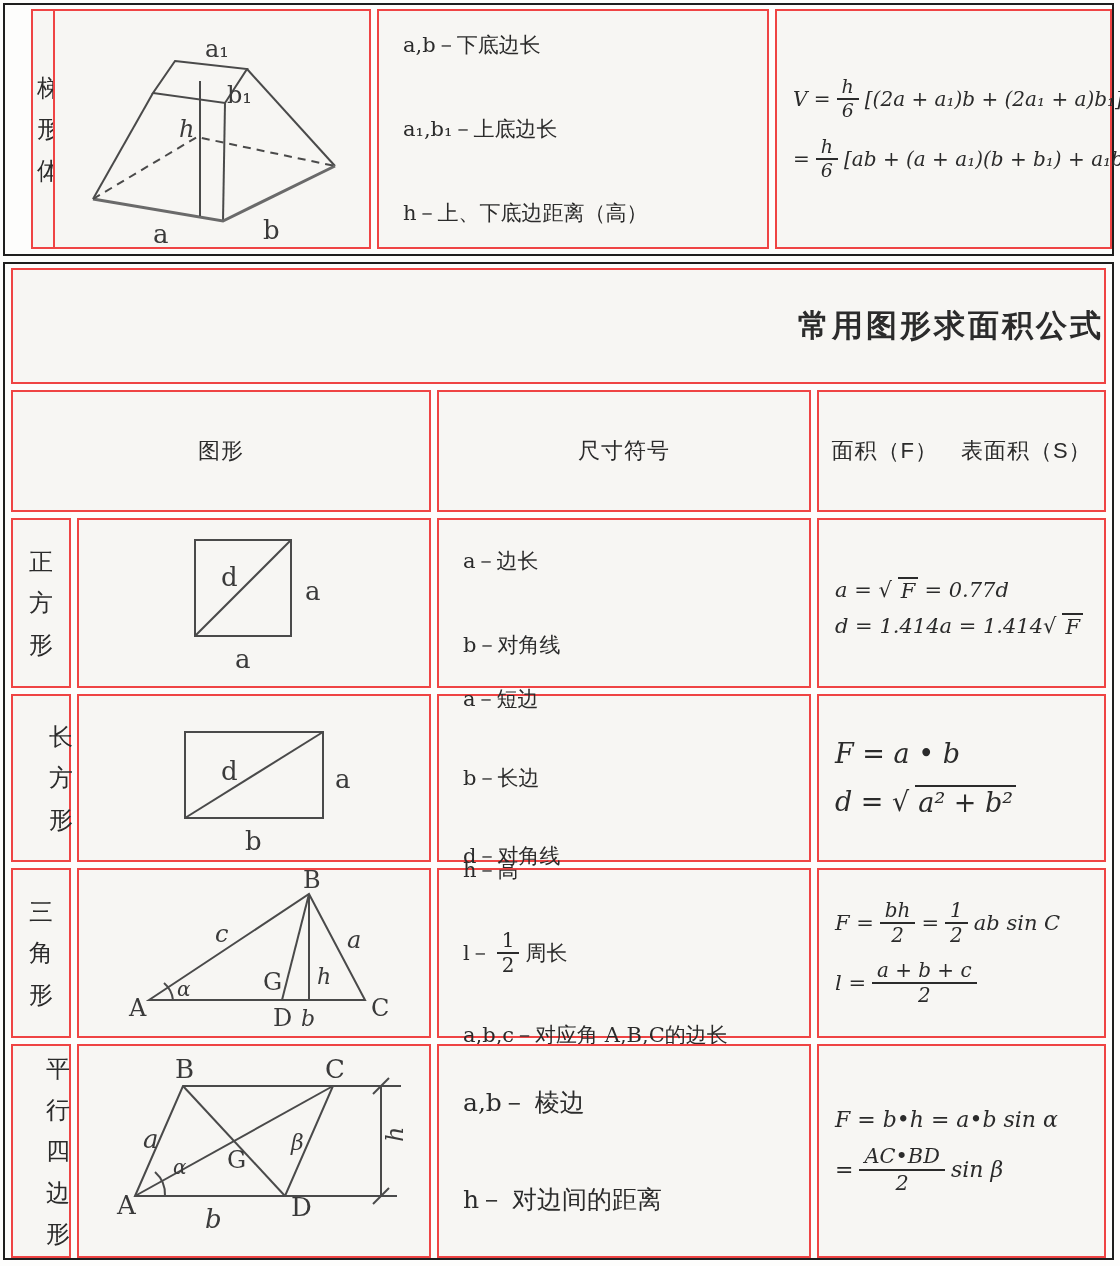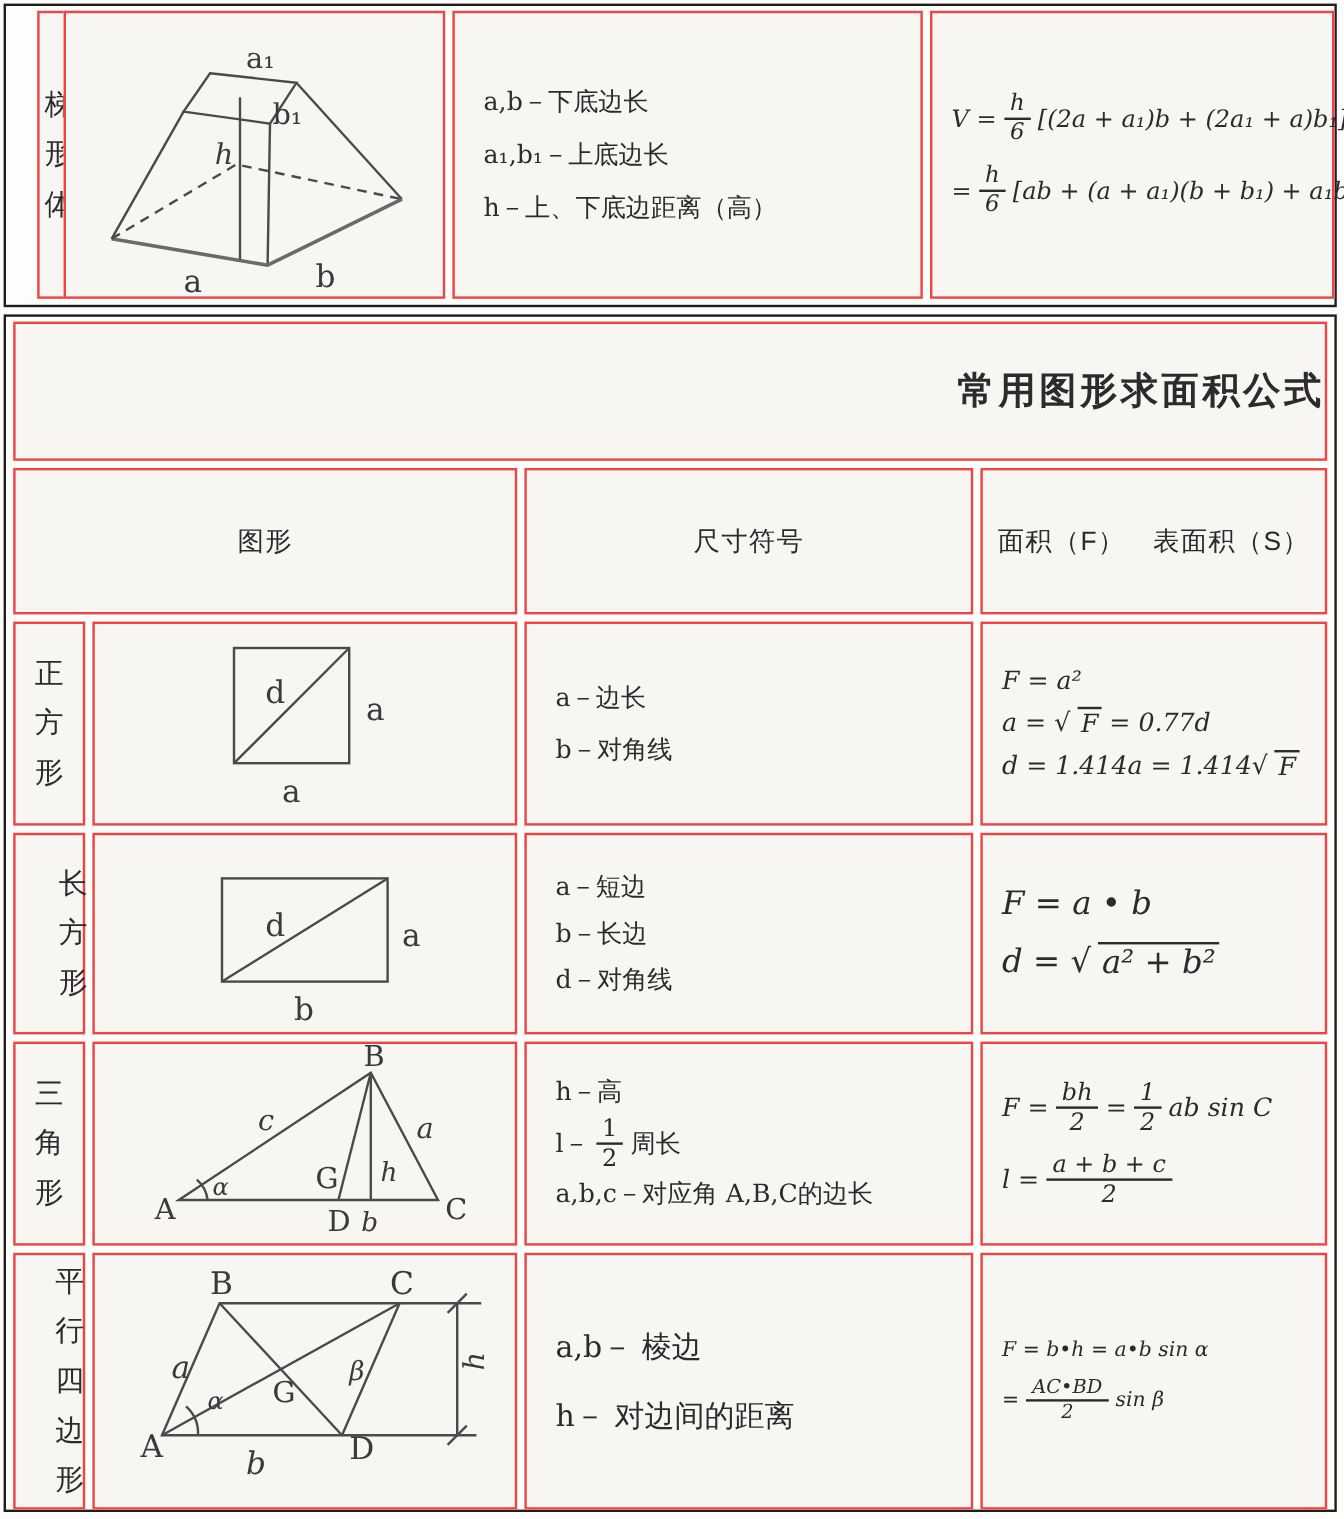--- a/index.html
+++ b/index.html
@@ -6,21 +6,21 @@
   .canvas{
     position:relative;width:1120px;height:1266px;background:#fdfdfc;
     font-family:"Liberation Sans",sans-serif;color:#2b2b2b;overflow:hidden;
   }
   .outer{position:absolute;border:2px solid #1e1e1e;box-sizing:border-box;}
   .cell{position:absolute;background:#f7f6f3;border:2px solid #ef4444;box-sizing:border-box;}
   .vcell{display:flex;align-items:center;justify-content:center;text-align:center;}
   .vcell .vtxt{display:block;width:1.08em;font-size:24px;line-height:1.72;word-break:break-all;letter-spacing:0;}
   .figcell{display:flex;align-items:center;justify-content:center;}
   .dims{display:flex;flex-direction:column;justify-content:center;padding-left:24px;
-        font-family:"DejaVu Serif",serif;font-size:21px;line-height:2.1;white-space:nowrap;}
+        font-family:"DejaVu Serif",serif;font-size:21px;line-height:2.1;white-space:nowrap;gap:40px;}
   .dims.big{font-size:25px;line-height:2.3;}
   .formula{display:flex;flex-direction:column;justify-content:center;padding-left:16px;
            font-family:"DejaVu Serif",serif;font-style:italic;white-space:nowrap;}
   .frow{display:flex;align-items:center;gap:6px;}
   .frac{display:inline-block;text-align:center;line-height:1.15;font-size:0.95em;}
   .frac .n{display:block;border-bottom:2px solid #2b2b2b;padding:0 5px;}
   .frac .d{display:block;}
   .rad{border-top:2px solid #2b2b2b;padding:0 3px;}
   .titlecell{display:flex;align-items:center;justify-content:flex-end;
              font-size:31px;font-weight:bold;letter-spacing:3px;}
@@ -110,23 +110,20 @@
       <text x="142" y="66" font-size="26">d</text>
       <text x="226" y="80" font-size="26">a</text>
       <text x="156" y="148" font-size="26">a</text>
     </svg>
   </div>
   <div class="cell dims" style="left:437px;top:518px;width:374px;height:170px;">
     <span>a－边长</span>
     <span>b－对角线</span>
   </div>
   <div class="cell formula" style="left:817px;top:518px;width:289px;height:170px;font-size:21px;">
-    <div class="frow">
-      <span>F = a²</span>
-    </div>
     <div class="frow" style="margin-top:10px;">
       <span>a = √</span>
         <span class="rad">F</span>
       <span>= 0.77d</span>
     </div>
     <div class="frow" style="margin-top:10px;">
       <span>d = 1.414a = 1.414√</span>
         <span class="rad">F</span>
     </div>
   </div>
@@ -237,21 +234,21 @@
       <text x="126" y="182" font-size="26" font-style="italic">b</text>
       <text x="94" y="128" font-size="20" font-style="italic">α</text>
       <text x="212" y="104" font-size="22" font-style="italic">β</text>
       <text x="318" y="102" font-size="24" font-style="italic" transform="rotate(-90 318 96)">h</text>
     </svg>
   </div>
   <div class="cell dims big" style="left:437px;top:1044px;width:374px;height:214px;">
     <span>a,b－ 棱边</span>
     <span>h－ 对边间的距离</span>
   </div>
-  <div class="cell formula" style="left:817px;top:1044px;width:289px;height:214px;font-size:17px;">
+  <div class="cell formula" style="left:817px;top:1044px;width:289px;height:214px;font-size:22px;">
     <div class="frow">
       <span>F = b•h = a•b sin α</span>
     </div>
     <div class="frow" style="margin-top:12px;">
       <span>=</span>
       <span class="frac">
         <span class="n">AC•BD</span>
         <span class="d">2</span>
       </span>
       <span>sin β</span>

